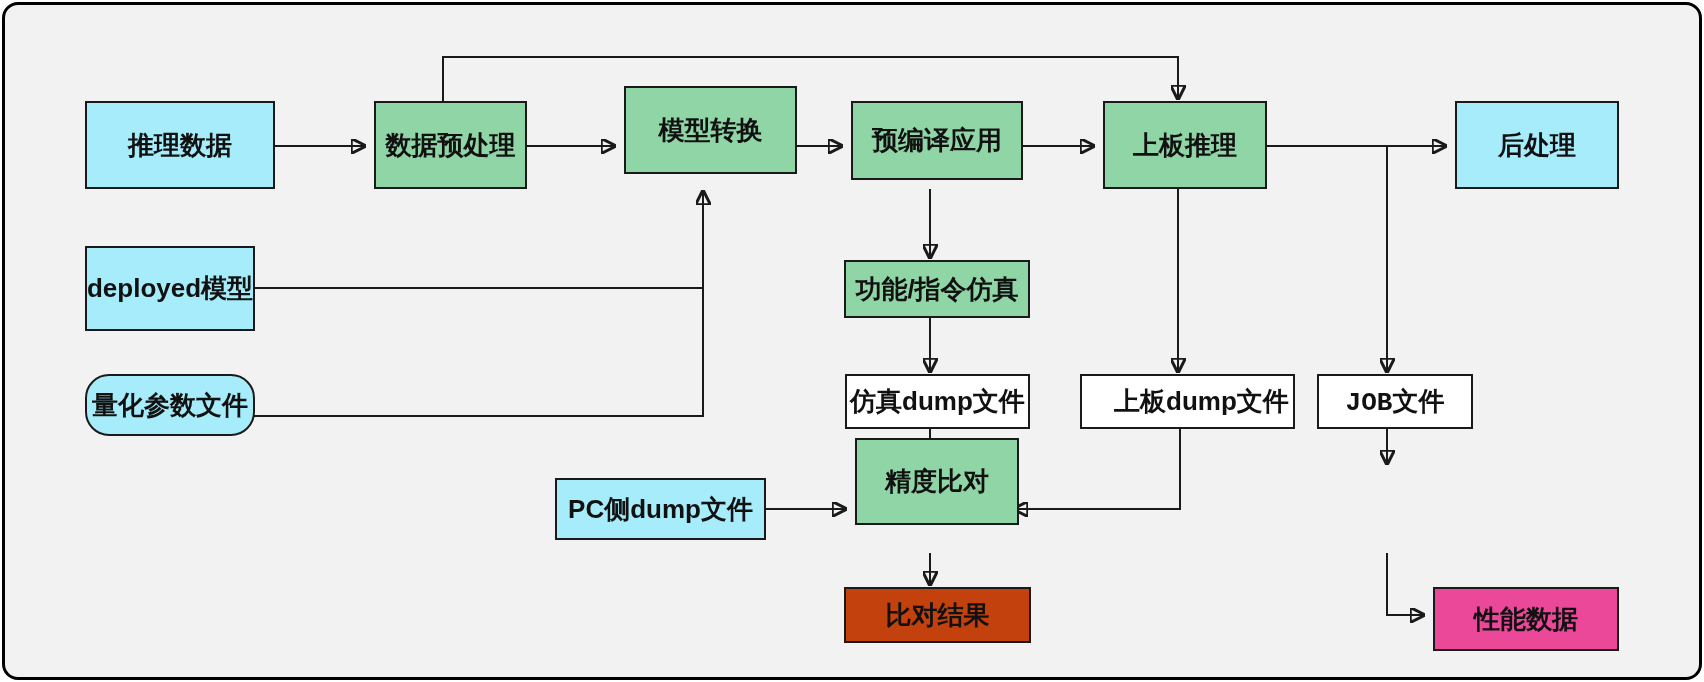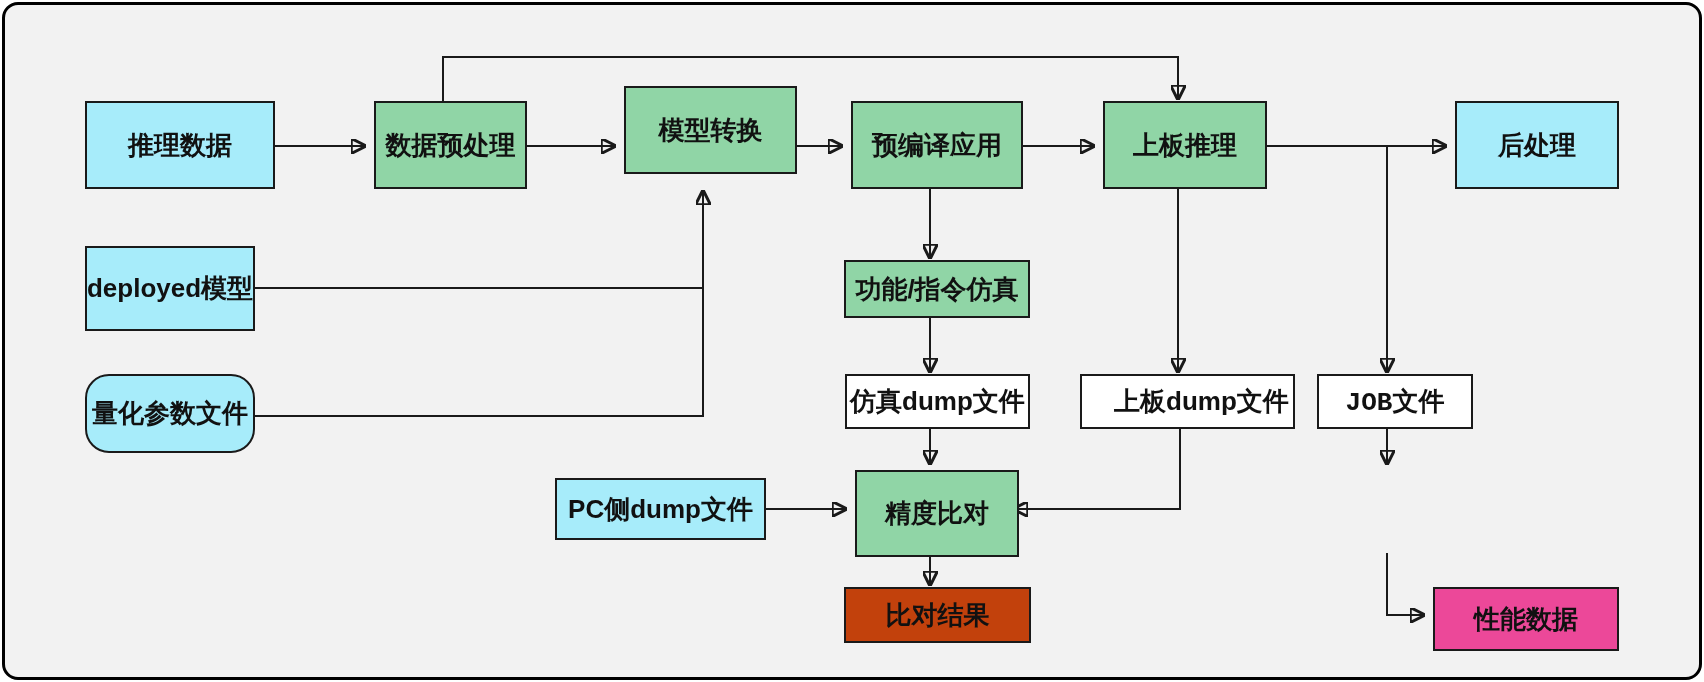--- a/index.html
+++ b/index.html
@@ -42,30 +42,30 @@
     <path d="M759,509 L845,509" marker-end="url(#arrow)"></path>
     <path d="M930,553 L930,584" marker-end="url(#arrow)"></path>
     <path d="M1387,146 L1387,371" marker-end="url(#arrow)"></path>
     <path d="M1387,429 L1387,463" marker-end="url(#arrow)"></path>
     <path d="M1387,553 L1387,615 L1423,615" marker-end="url(#arrow)"></path>
   </svg>
 
   <div class="node" style="left: 78px; top: 101px; width: 190px; height: 88px; background: rgb(167, 236, 250);">推理数据</div>
   <div class="node" style="left: 367px; top: 101px; width: 153px; height: 88px; background: rgb(144, 213, 166);">数据预处理</div>
   <div class="node" style="left: 617px; top: 86px; width: 173px; height: 88px; background: rgb(144, 213, 166);">模型转换</div>
-  <div class="node" style="left: 844px; top: 101px; width: 172px; height: 88px; background: rgb(144, 213, 166);">预编译应用</div>
+  <div class="node" style="left: 844px; top: 101px; width: 172px; height: 79px; background: rgb(144, 213, 166);">预编译应用</div>
   <div class="node" style="left: 1096px; top: 101px; width: 164px; height: 88px; background: rgb(144, 213, 166);">上板推理</div>
   <div class="node" style="left: 1448px; top: 101px; width: 164px; height: 88px; background: rgb(167, 236, 250);">后处理</div>
 
   <div class="node" style="left: 78px; top: 246px; width: 170px; height: 85px; background: rgb(167, 236, 250);">deployed模型</div>
-  <div class="node" style="left: 78px; top: 374px; width: 170px; height: 79px; background: rgb(167, 236, 250); border-radius: 24px;">量化参数文件</div>
+  <div class="node" style="left: 78px; top: 374px; width: 170px; height: 62px; background: rgb(167, 236, 250); border-radius: 24px;">量化参数文件</div>
 
   <div class="node" style="left: 837px; top: 260px; width: 186px; height: 58px; background: rgb(144, 213, 166);">功能/指令仿真</div>
   <div class="node" style="left: 838px; top: 374px; width: 185px; height: 55px; background: rgb(255, 255, 255);">仿真dump文件</div>
   <div class="node" style="left: 1073px; top: 374px; width: 215px; height: 55px; background: rgb(255, 255, 255); padding-left: 28px;">上板dump文件</div>
   <div class="node" style="left: 1310px; top: 374px; width: 156px; height: 55px; background: rgb(255, 255, 255); font-family: Liberation Mono, monospace;">JOB文件</div>
 
   <div class="node" style="left: 548px; top: 478px; width: 211px; height: 62px; background: rgb(167, 236, 250);">PC侧dump文件</div>
-  <div class="node" style="left: 848px; top: 470px; width: 164px; height: 87px; background: rgb(144, 213, 166);">精度比对</div>
+  <div class="node" style="left: 848px; top: 438px; width: 164px; height: 87px; background: rgb(144, 213, 166);">精度比对</div>
 
   <div class="node" style="left: 837px; top: 587px; width: 187px; height: 56px; background: #c2410c;">比对结果</div>
   <div class="node" style="left: 1426px; top: 587px; width: 186px; height: 64px; background: #ec4899;">性能数据</div>
 </div>
 
 </body></html>

